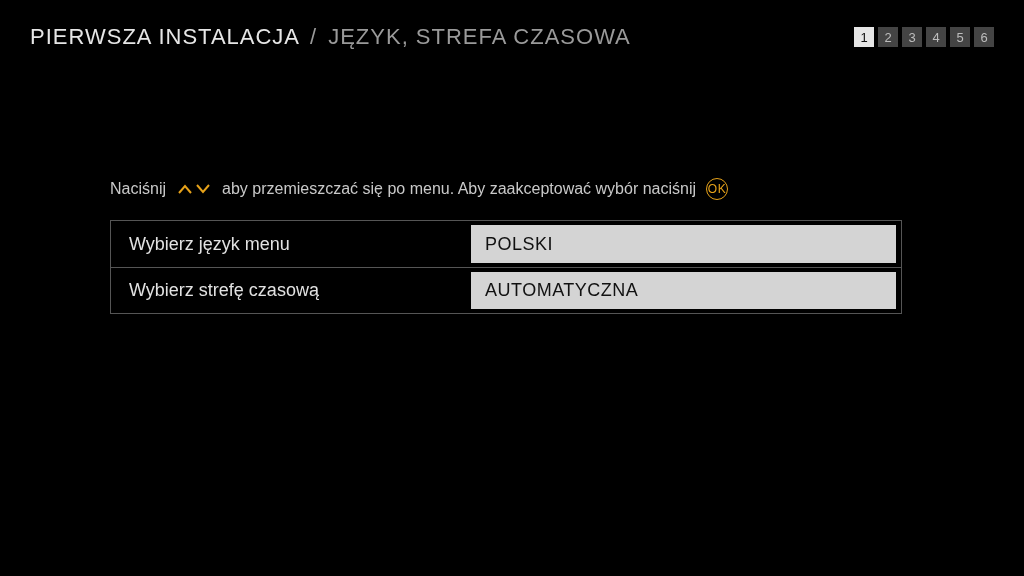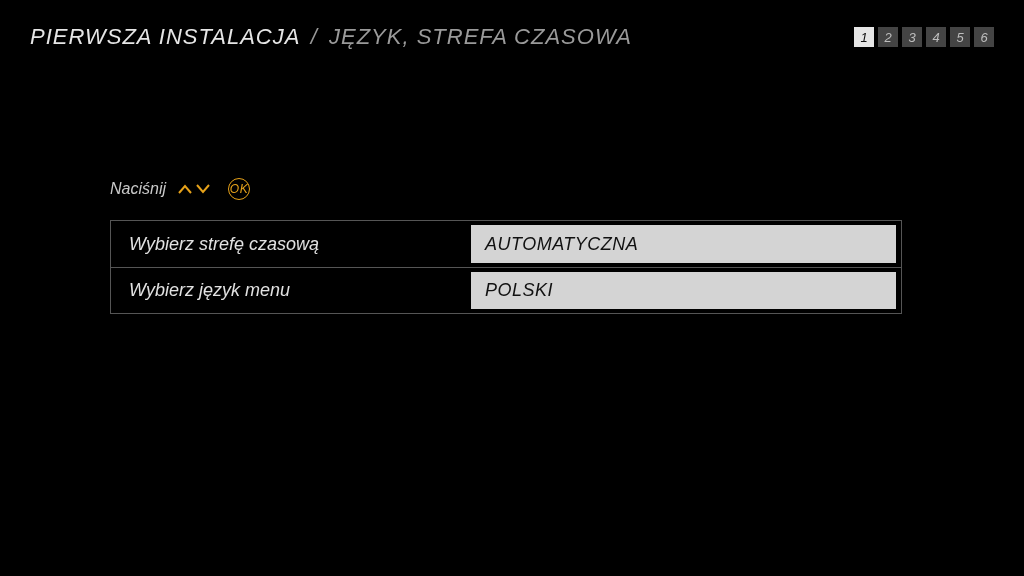--- a/index.html
+++ b/index.html
@@ -8,21 +8,20 @@
     height: 576px;
     background: #000;
     color: #d8d8d8;
     font-family: "Segoe UI", Arial, sans-serif;
     overflow: hidden;
   }
   .screen {
     position: relative;
     width: 1024px;
     height: 420px;
-    font-style: italic;
   }
   .header {
     position: absolute;
     top: 24px;
     left: 30px;
     right: 30px;
     display: flex;
     justify-content: space-between;
     align-items: center;
   }
@@ -170,28 +169,29 @@
     <div class="hint">
       <span>Naciśnij</span>
       <span class="arrows">
         <svg width="18" height="14" viewBox="0 0 18 14">
             <polyline class="arrow-up" points="3,11 9,4 15,11"></polyline>
           </svg>
         <svg width="18" height="14" viewBox="0 0 18 14">
             <polyline class="arrow-down" points="3,3 9,10 15,3"></polyline>
           </svg>
       </span>
+      <span>aby przemieszczać się po menu. Aby zaakceptować wybór naciśnij</span>
       <span class="ok-badge">OK</span>
     </div>
 
     <div class="rows">
       <div class="row">
+        <div class="row-label">Wybierz język menu</div>
+        <div class="row-value">POLSKI</div>
+      </div>
+      <div class="row">
         <div class="row-label">Wybierz strefę czasową</div>
         <div class="row-value">AUTOMATYCZNA</div>
-      </div>
-      <div class="row">
-        <div class="row-label">Wybierz język menu</div>
-        <div class="row-value">POLSKI</div>
       </div>
     </div>
 
   </div>
 </div>
 
 </body></html>

